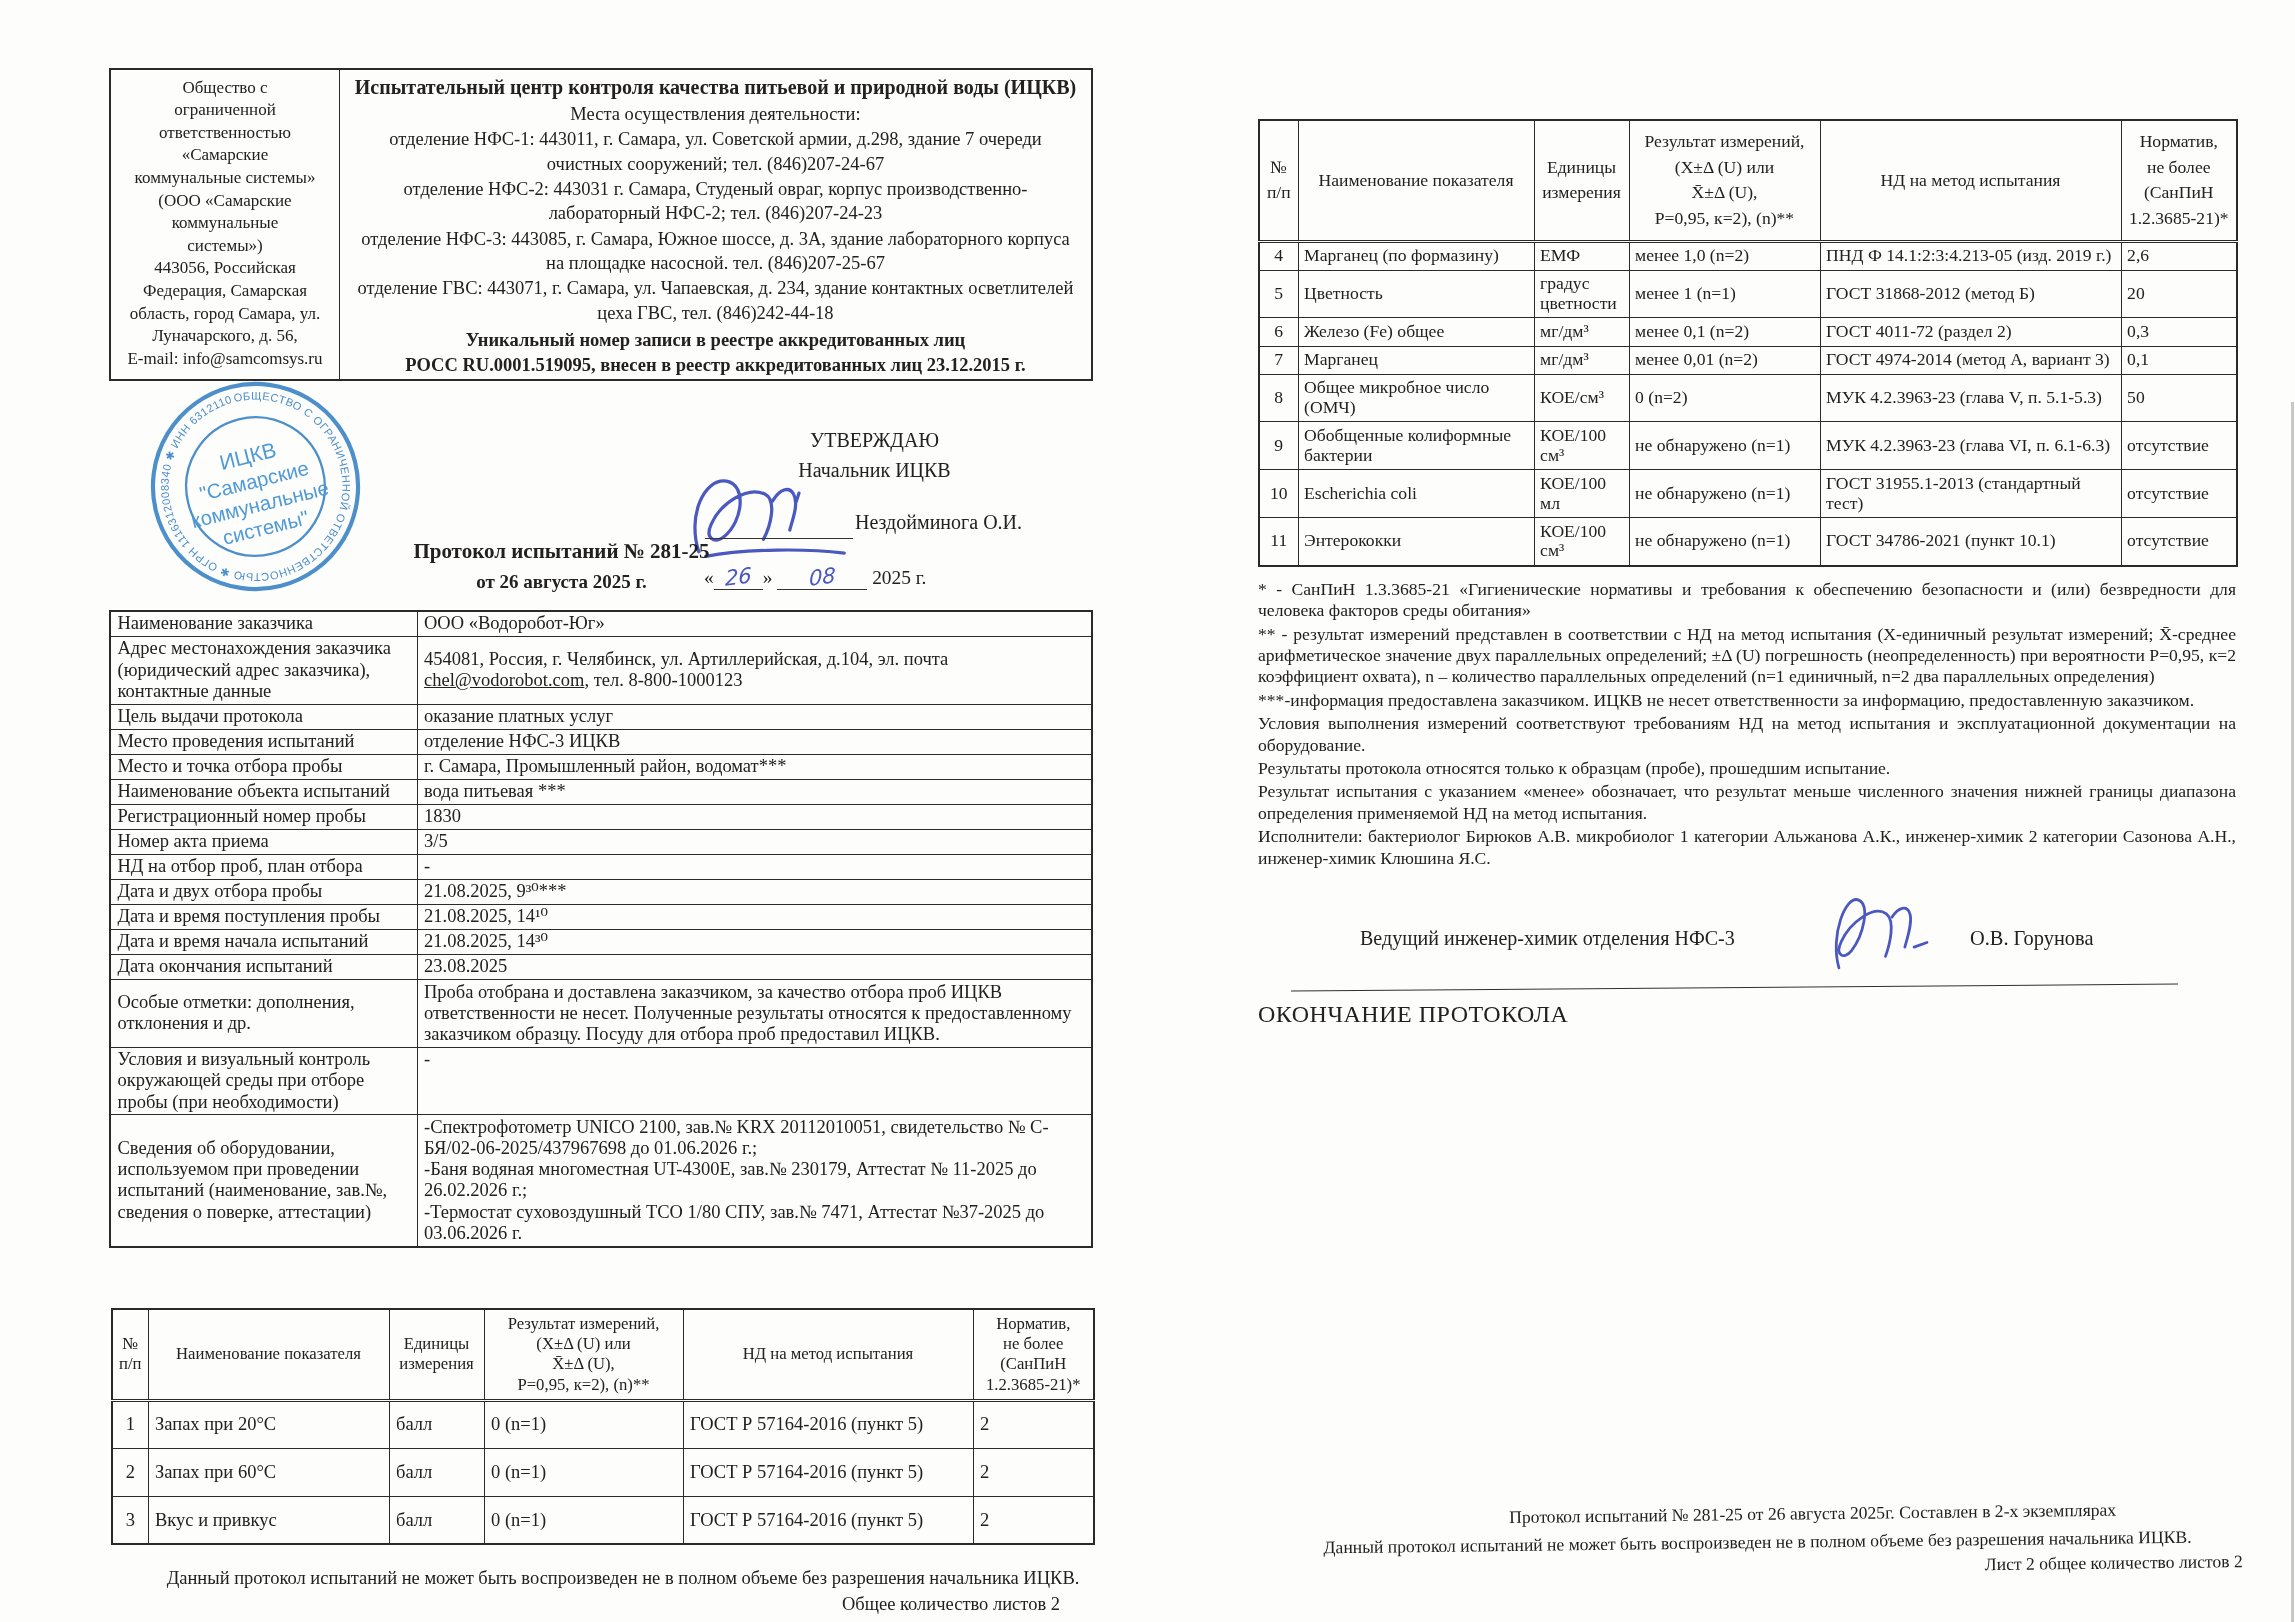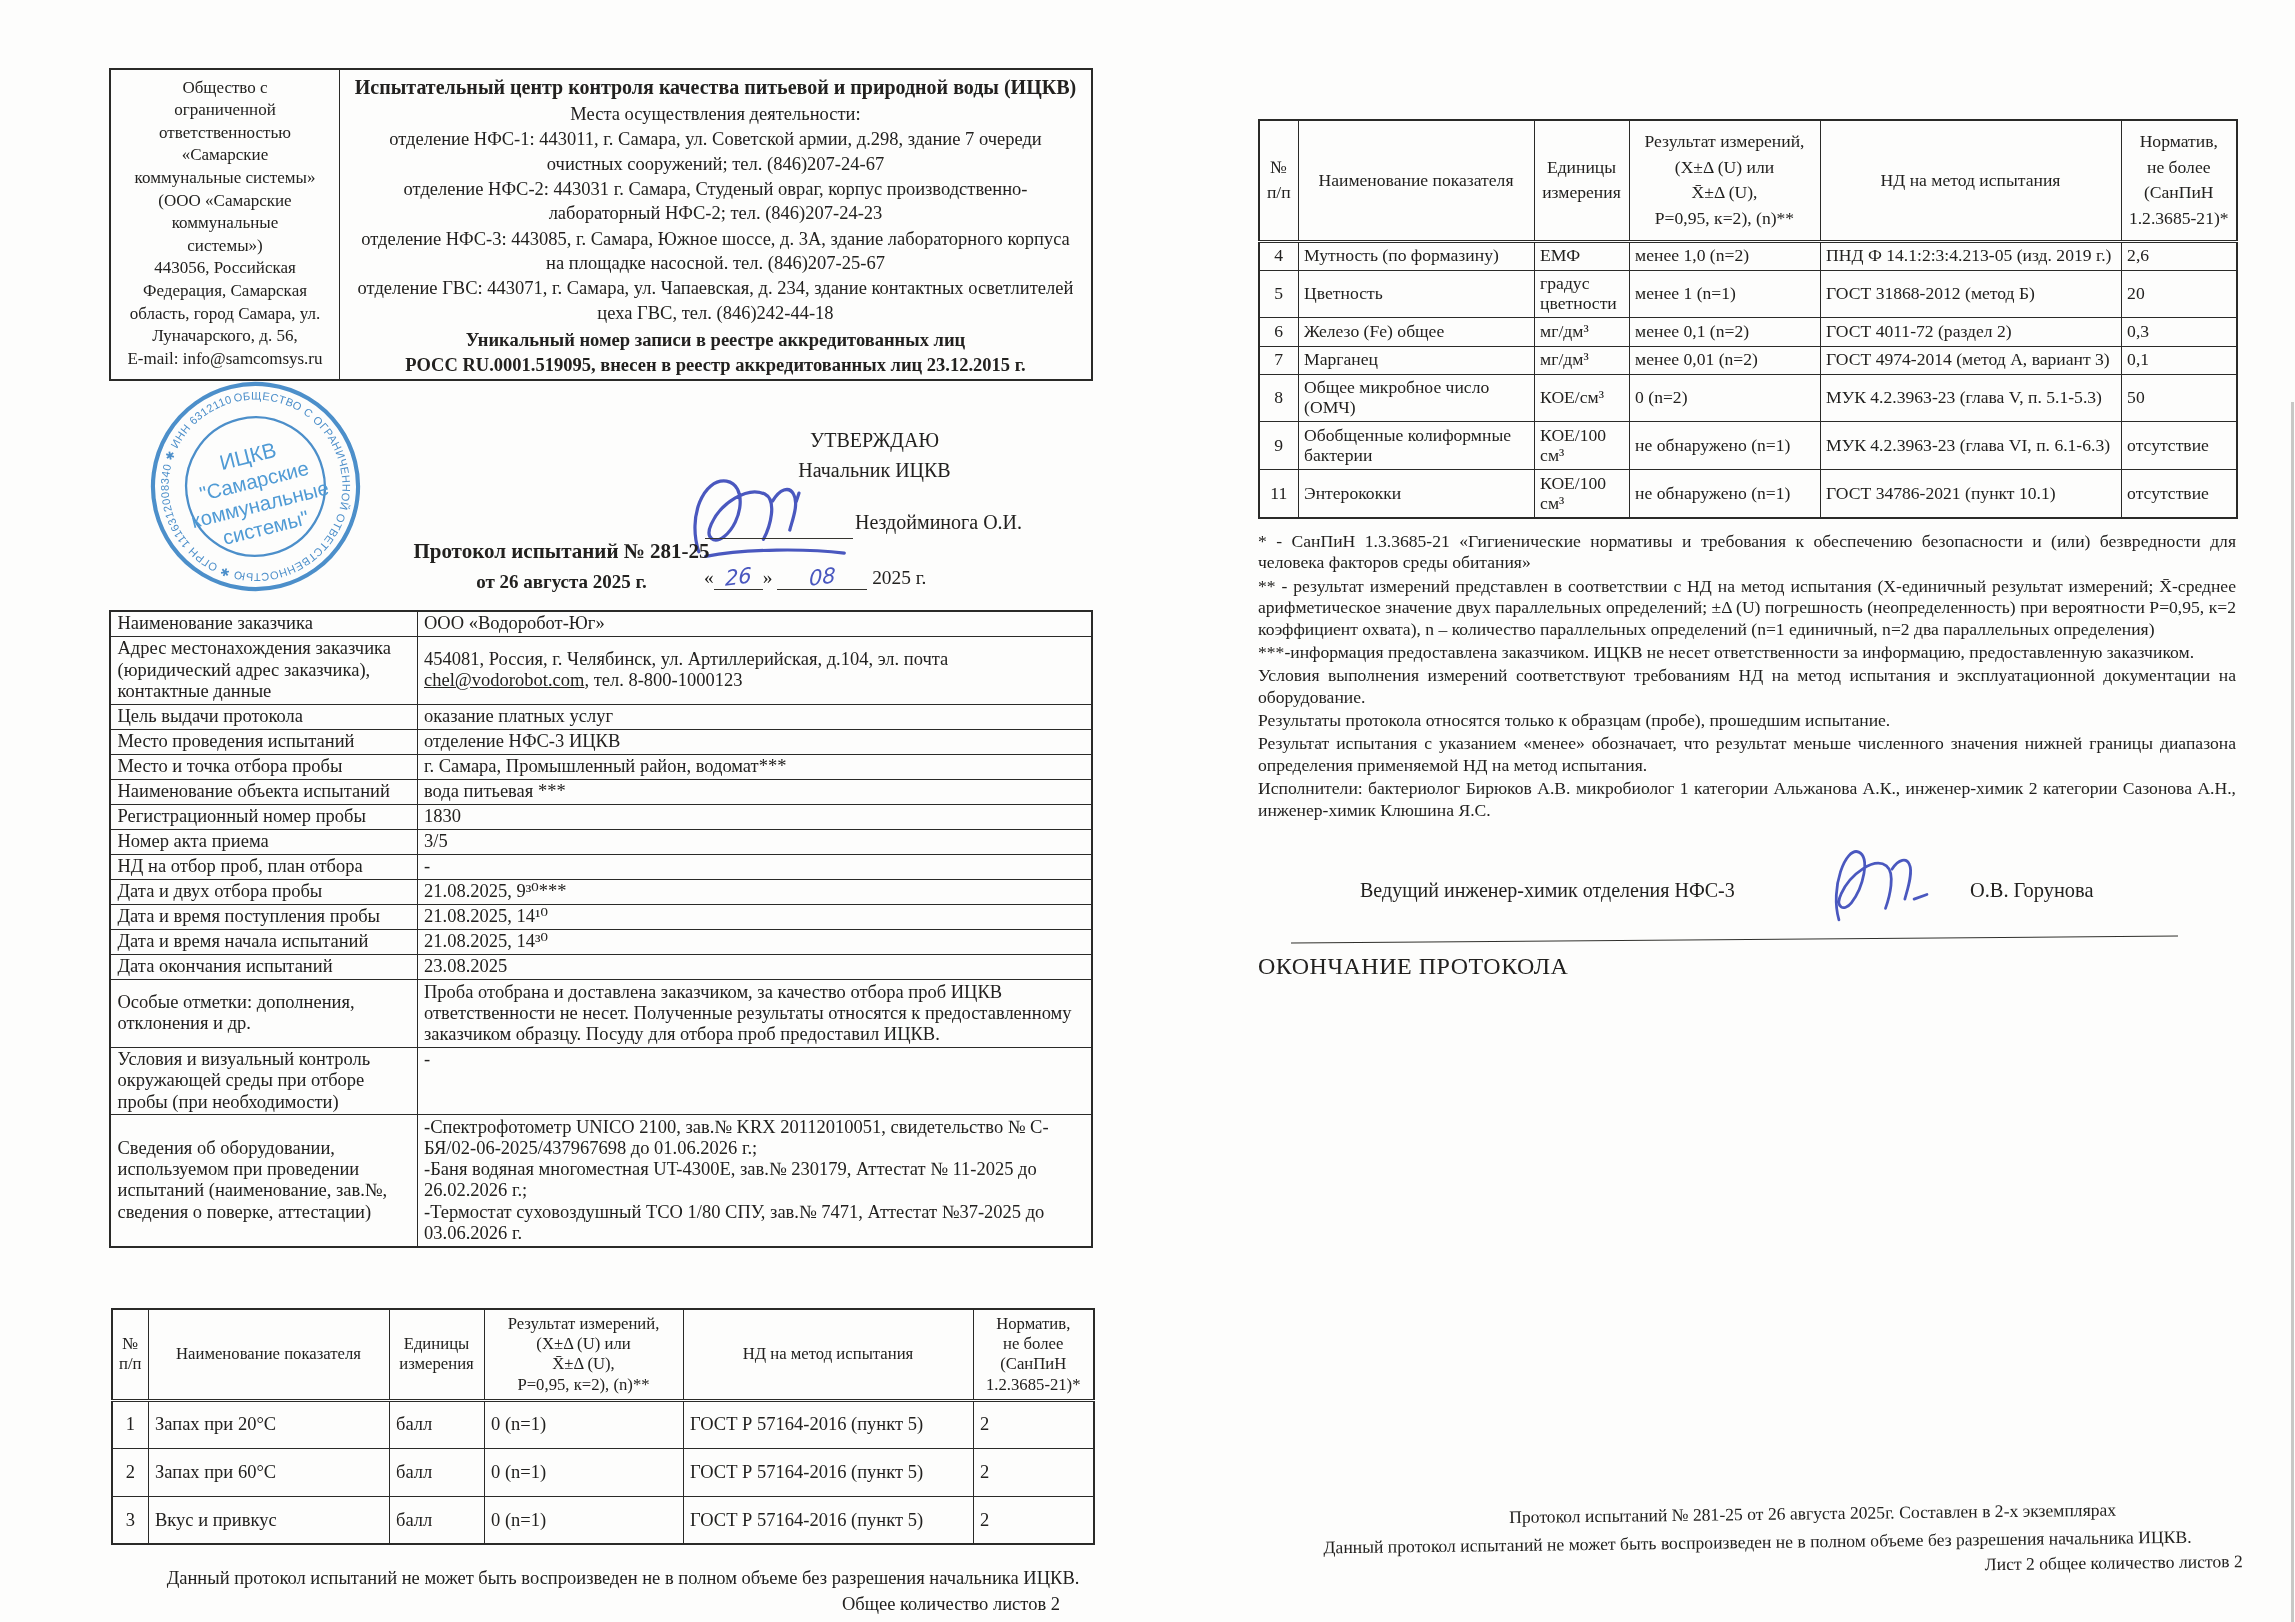--- a/index.html
+++ b/index.html
@@ -313,21 +313,21 @@
         <th>Норматив,
 не более
 (СанПиН
 1.2.3685-21)*</th>
       </tr>
     </thead>
     <tbody>
 
         <tr>
           <td class="c-num">4</td>
-          <td>Мутность (по формазину)</td>
+          <td>Марганец (по формазину)</td>
           <td>ЕМФ</td>
           <td>менее 1,0 (n=2)</td>
           <td>ПНД Ф 14.1:2:3:4.213-05 (изд. 2019 г.)</td>
           <td>2,6</td>
         </tr>
 
         <tr>
           <td class="c-num">5</td>
           <td>Цветность</td>
           <td>градус цветности</td>
@@ -365,20 +365,28 @@
 
         <tr>
           <td class="c-num">9</td>
           <td>Обобщенные колиформные бактерии</td>
           <td>КОЕ/100 см³</td>
           <td>не обнаружено (n=1)</td>
           <td>МУК 4.2.3963-23 (глава VI, п. 6.1-6.3)</td>
           <td>отсутствие</td>
         </tr>
 
+        <tr>
+          <td class="c-num">10</td>
+          <td>Escherichia coli</td>
+          <td>КОЕ/100 мл</td>
+          <td>не обнаружено (n=1)</td>
+          <td>ГОСТ 31955.1-2013 (стандартный тест)</td>
+          <td>отсутствие</td>
+        </tr>
 
         <tr>
           <td class="c-num">11</td>
           <td>Энтерококки</td>
           <td>КОЕ/100 см³</td>
           <td>не обнаружено (n=1)</td>
           <td>ГОСТ 34786-2021 (пункт 10.1)</td>
           <td>отсутствие</td>
         </tr>
       </tbody>

